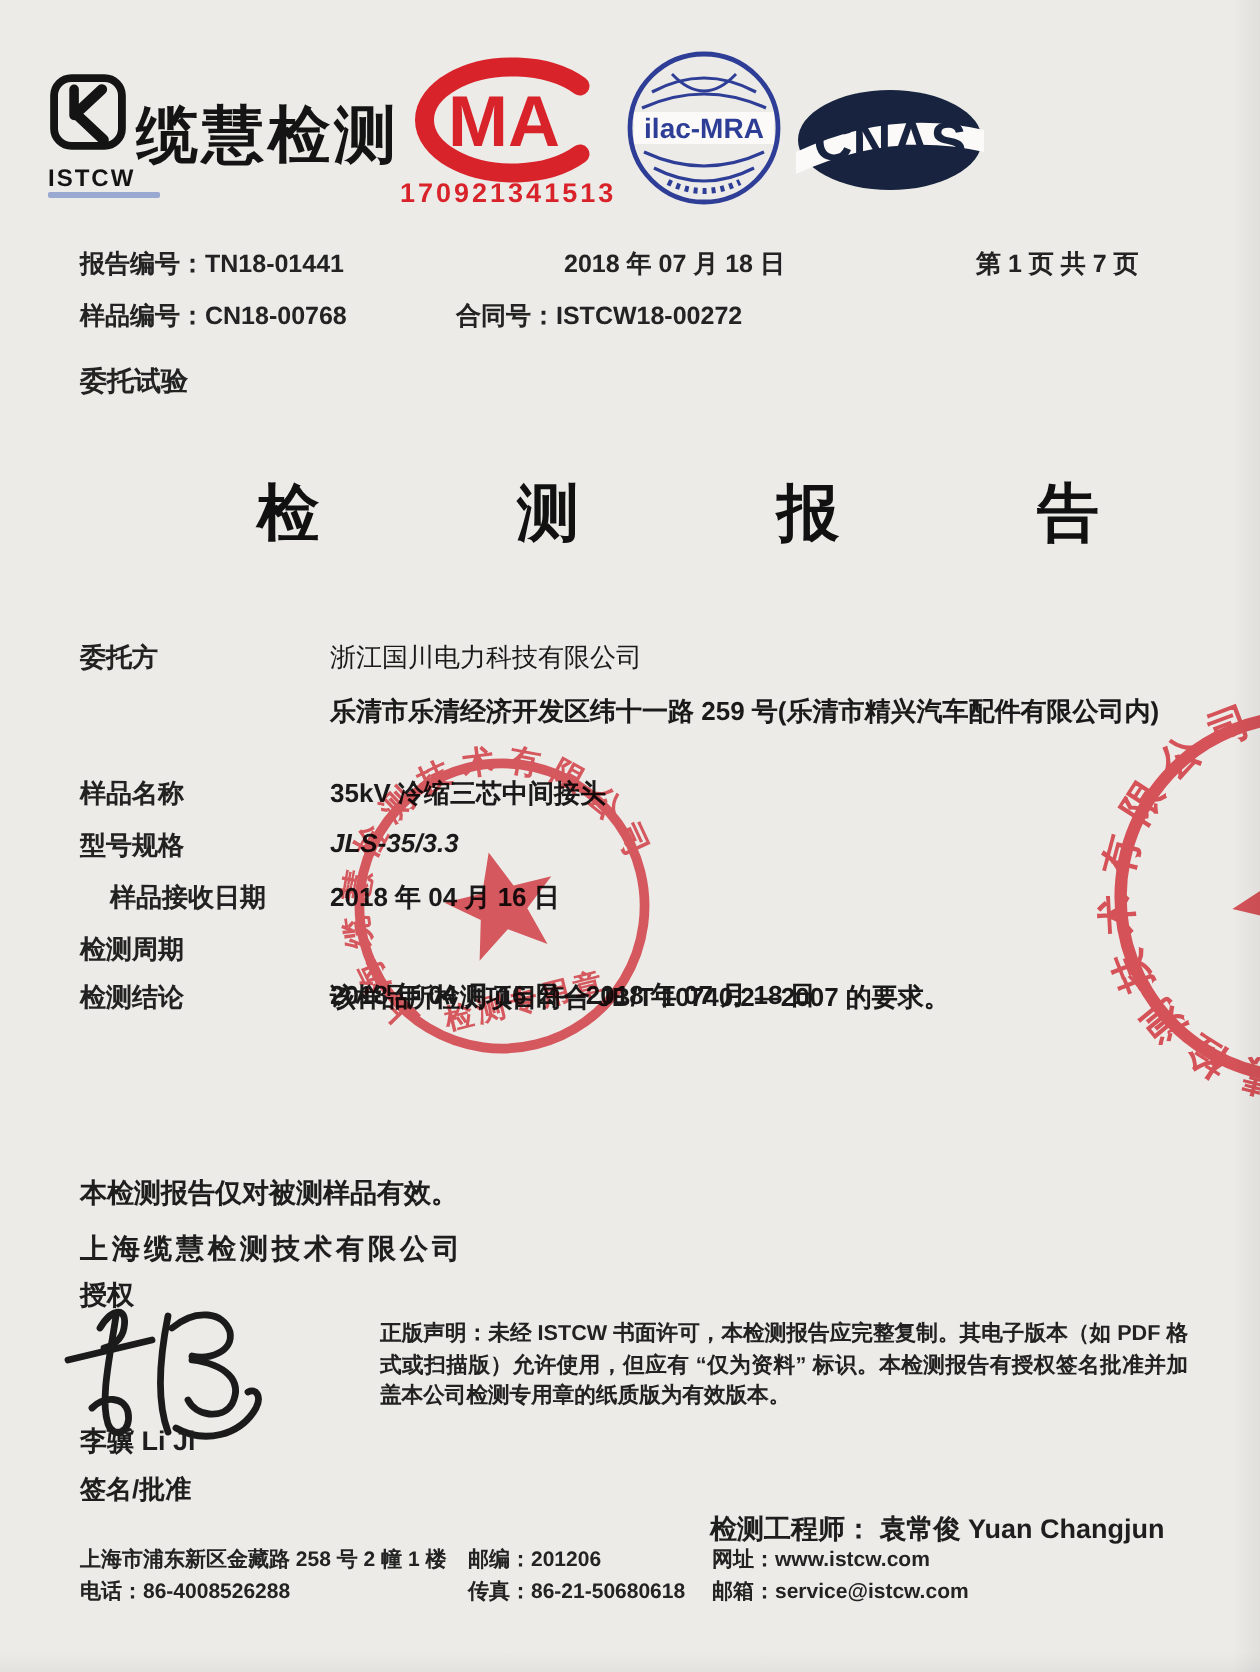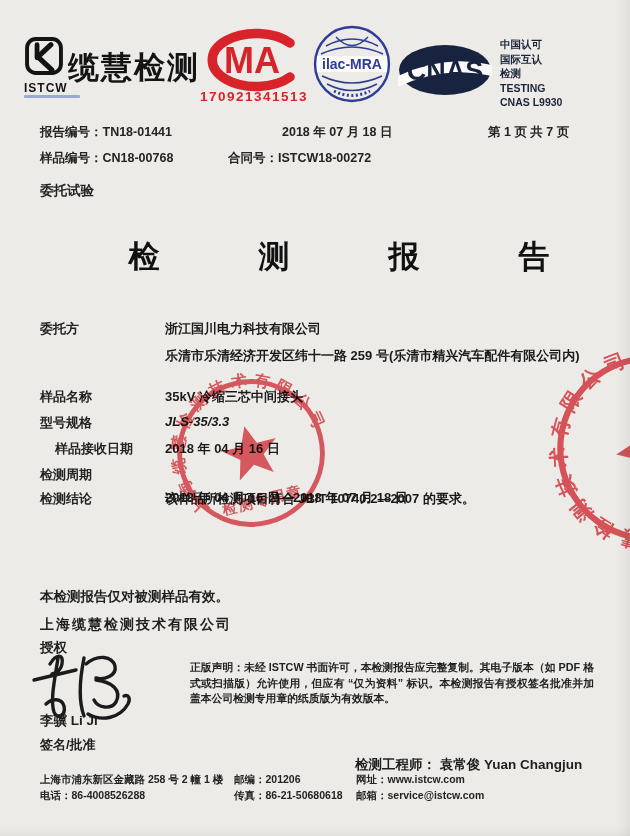--- a/index.html
+++ b/index.html
@@ -92,47 +92,40 @@
   </div>
 
   <div class="abs" style="left:396px; top:42px;">
     <svg width="98" height="56" viewBox="0 0 98 56">
       <ellipse cx="49" cy="28" rx="46" ry="25" fill="#17233f"></ellipse>
       <path d="M2 34 Q 49 12 96 23 L 96 34 Q 49 23 2 45 Z" fill="#fbfaf8"></path>
       <text x="49" y="38" text-anchor="middle" font-size="27" font-weight="800" fill="#17233f" font-family="Liberation Sans, sans-serif">CNAS</text>
     </svg>
   </div>
 
-  <div class="abs accred" style="left:500px; top:37px;">
-    <div>中国认可</div>
-    <div>国际互认</div>
-    <div>检测</div>
-    <div>TESTING</div>
-    <div>CNAS L9930</div>
-  </div>
 
   <div class="abs meta" style="left:40px; top:124px;">
     <span>报告编号：</span><span>TN18-01441</span>
   </div>
   <div class="abs meta" style="left:282px; top:124px;">2018 年 07 月 18 日</div>
   <div class="abs meta" style="left:488px; top:124px;">第 1 页 共 7 页</div>
 
   <div class="abs meta" style="left:40px; top:150px;">
     <span>样品编号：</span><span>CN18-00768</span>
   </div>
   <div class="abs meta" style="left:228px; top:150px;">
     <span>合同号：</span><span>ISTCW18-00272</span>
   </div>
 
   <div class="abs meta" style="left:40px; top:182px; font-size:13.5px;">委托试验</div>
 
   <div class="abs title" style="left:0; top:236px;padding-left:48px;">检　测　报　告</div>
 
   <div class="abs field-label" style="left:40px; top:320px;">委托方</div>
-  <div class="abs field-value" style="left:165px; top:320px; font-weight:700;">浙江国川电力科技有限公司</div>
+  <div class="abs field-value" style="left:165px; top:320px; font-weight:400;">浙江国川电力科技有限公司</div>
   <div class="abs field-value" style="left:165px; top:347px; font-weight:600;">乐清市乐清经济开发区纬十一路 259 号(乐清市精兴汽车配件有限公司内)</div>
 
   <div class="abs field-label" style="left:40px; top:388px;">样品名称</div>
   <div class="abs field-value" style="left:165px; top:388px;">35kV 冷缩三芯中间接头</div>
 
   <div class="abs field-label" style="left:40px; top:414px;">型号规格</div>
   <div class="abs field-value" style="left:165px; top:414px;font-style:italic;">JLS-35/3.3</div>
 
   <div class="abs field-label" style="left:40px; top:440px;margin-left:15px;">样品接收日期</div>
   <div class="abs field-value" style="left:165px; top:440px;">2018 年 04 月 16 日</div>

